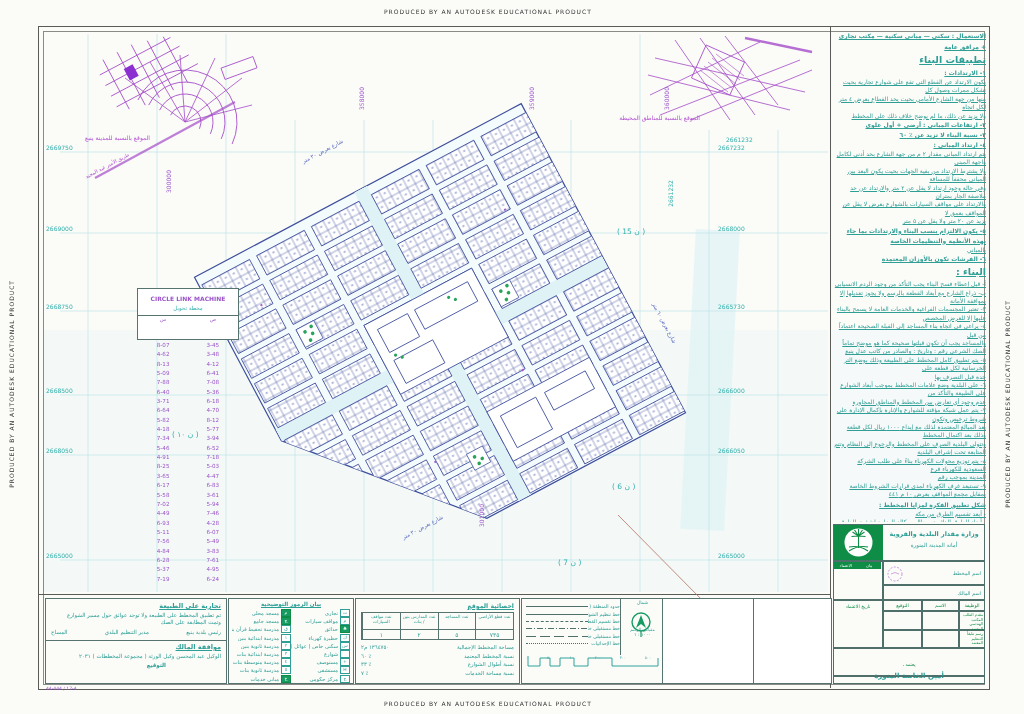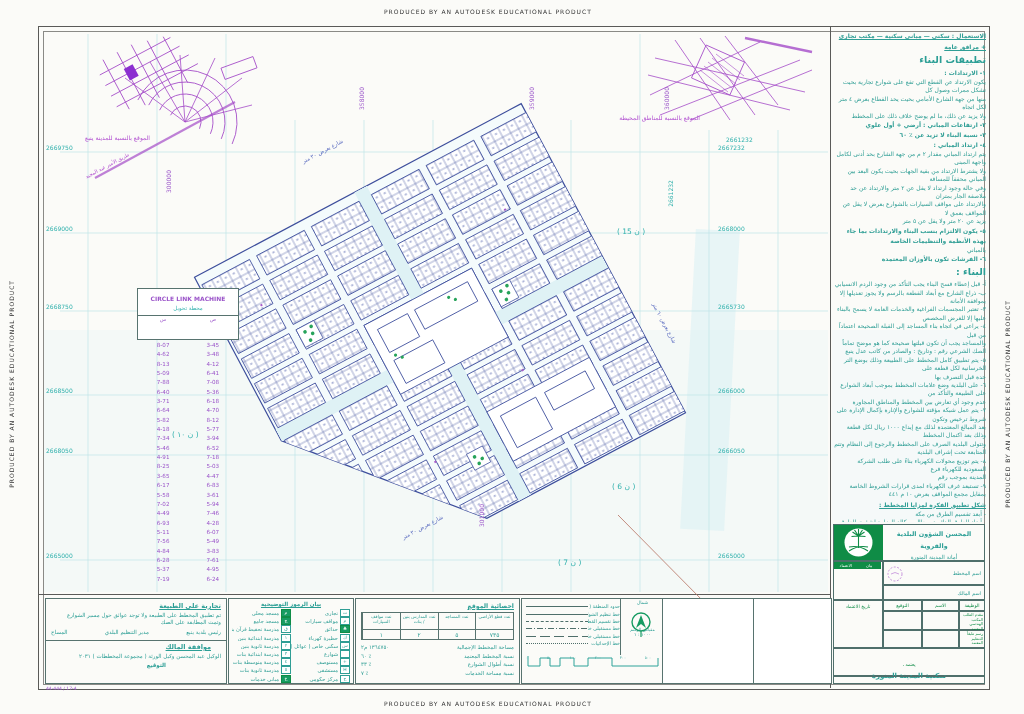--- a/index.html
+++ b/index.html
@@ -7,21 +7,21 @@
         font-family:"DejaVu Sans",sans-serif;color:#222;-webkit-text-size-adjust:none;}
   .abs{position:absolute;}
   .ar{direction:rtl;unicode-bidi:plaintext;}
   .teal{color:#2b9e95;} .green{color:#0e8c46;}
   .banner{font-size:6px;letter-spacing:1px;color:#333;white-space:nowrap;}
   .vert{writing-mode:vertical-rl;transform:rotate(180deg);}
   .frame{border:1px solid #5a5a58;}
   .box{border:1px solid #57736f;}
   
   #notes{right:38px;top:30px;width:152px;height:492px;overflow:hidden;text-align:right;}
-  .nl{font-size:6px;line-height:8.4px;color:#2f9e95;}
+  .nl{font-size:6px;line-height:8.4px;color:#2f9e95;text-decoration:underline;}
   .nl.h2{font-size:9.5px;line-height:16px;font-weight:bold;color:#2b9e95;}
   .nl.it{font-weight:bold;line-height:10px;}
   .nl.u{text-decoration:underline;line-height:11px;font-weight:bold;}
   
   .bt{font-size:6.5px;font-weight:bold;text-decoration:underline;}
   .bs{font-size:5.5px;line-height:7px;}
   .lgrow{display:grid;grid-template-columns:10px 1fr 10px 1fr;direction:rtl;align-items:center;height:8.2px;}
   .lglabel{font-size:5.2px;color:#2f9e95;white-space:nowrap;overflow:hidden;padding-right:2px;text-align:right;}
   .lgsym{width:8px;height:6px;border:0.8px solid #2f9e95;font-size:4.5px;line-height:6px;text-align:center;color:#2f9e95;background:#fff;}
   .lgsym.g{background:#169b62;border-color:#0e8c46;color:#fff;}
@@ -465,41 +465,41 @@
       <div class="nl p">وتتولى البلدية الصرف على المخطط والرجوع إلى النظام وتتم المتابعة تحت إشراف البلدية</div>
       <div class="nl p">٨- يتم توزيع محولات الكهرباء بناءً على طلب الشركة السعودية للكهرباء فرع</div>
       <div class="nl p">المدينة بموجب رقم</div>
       <div class="nl p">٩- تستبعد غرف الكهرباء لمدى قرارات الشروط الخاصة بمقابل مجمع المواقف بعرض ١٠ م ٤٤١</div>
       <div class="nl u">شكل تطبيق الفكرة لمزايا المخطط :</div>
       <div class="nl p">- أبعد تقسيم الطرق من مكة</div>
       <div class="nl p">- أبعاد الطرق الدائرية بمطالب وكالة الوزارة لشؤون الطرق</div>
     </div>
 
 <div class="abs ar" style="left:884px;top:528px;width:100px;text-align:center;">
-  <div class="teal" style="font-size:6.4px;font-weight:bold;line-height:12px;">المحسن الشؤون البلدية والقروية</div>
+  <div class="teal" style="font-size:6.4px;font-weight:bold;line-height:12px;">وزارة مقدار البلدية والقروية</div>
   <div class="teal" style="font-size:5.6px;line-height:10px;">أمانة المدينة المنورة</div>
 </div>
 <div class="abs tb" style="left:833px;top:524px;width:152px;height:37px;"></div>
 
 <div class="abs" style="left:833px;top:561px;width:152px;height:123px;">
   <div class="abs tb" style="left:0;top:0;width:50px;height:39px;">
     <div style="display:flex;background:#0f8c46;color:#fff;font-size:4px;height:7px;line-height:7px;">
       <div style="width:50%;text-align:center;">الاعتماد</div>
       <div style="width:50%;text-align:center;border-right:0.5px solid #fff;">بيان</div>
     </div>
     <div id="tb-left-rows"></div>
   </div>
   <div class="abs tb ar" style="left:0;top:39px;width:50px;height:48px;">
     <div class="tblabel" style="text-align:center;margin-top:3px;">تاريخ الاعتماد</div>
   </div>
   <div class="abs tb" style="left:0;top:87px;width:152px;height:28px;">
     <div class="ar" style="text-align:center;margin-top:2px;">
       <span class="green" style="font-size:4.6px;">يعتمد ،</span>
     </div>
-    <div class="ar teal" style="text-align:center;font-size:7px;font-weight:bold;margin-top:2px;">سكنية المدينة المنورة</div>
+    <div class="ar teal" style="text-align:center;font-size:7px;font-weight:bold;margin-top:2px;">أمين الخاصة المنورة</div>
   </div>
   <div class="abs tb" style="left:0;top:115px;width:152px;height:8px;"></div>
   <div class="abs tb" style="left:50px;top:0;width:102px;height:24px;">
     <div class="ar tbval" style="position:absolute;right:3px;top:8px;">اسم المخطط</div>
   </div>
   <div class="abs tb" style="left:50px;top:24px;width:102px;height:15px;">
     <div class="ar tbval" style="position:absolute;right:3px;top:4px;">اسم المالك</div>
   </div>
   <div class="abs" style="left:50px;top:39px;width:102px;height:11px;display:flex;direction:rtl;">
     <div class="tb tblabel" style="width:26px;text-align:center;line-height:10px;">الوظيفة</div>
@@ -521,21 +521,21 @@
 <div class="abs box ar" style="left:45px;top:598px;width:180px;height:84px;">
   <div class="bt teal" style="margin:3px 5px 0 0;">تجارية على الطبيعة</div>
   <div class="bs teal" style="margin:2px 5px 0 0;">تم تطبيق المخطط على الطبيعة ولا توجد عوائق حول مسير الشوارع</div>
   <div class="bs teal" style="margin:0 5px 0 0;">وتمت المطابقة على الصك</div>
   <div style="display:flex;justify-content:space-between;direction:rtl;padding:3px 5px 0 5px;">
     <span class="bs teal">رئيس بلدية ينبع</span>
     <span class="bs teal">مدير التنظيم البلدي</span>
     <span class="bs teal">المساح</span>
   </div>
   <div style="border-top:1px solid #57736f;margin-top:4px;"></div>
-  <div class="bt teal" style="margin:2px 15px 0 0;">موافقة المالك</div>
+  <div class="bt teal" style="margin:2px 5px 0 0;">موافقة المالك</div>
   <div class="bs teal" style="margin:2px 5px 0 0;">الوكيل عبد المحسن وكيل الورثة ( مجموعة المخططات ) ٢٠٣١</div>
   <div class="bs teal" style="margin:2px 60px 0 0;font-weight:bold;">التوقيع</div>
 </div>
 <div class="abs" style="left:46px;top:686px;font-size:4.5px;color:#9a53c9;">44-444 / 17-4</div>
 
 <div class="abs box" style="left:228px;top:598px;width:124px;height:84px;">
   <div class="ar teal" style="text-align:center;font-size:5.6px;font-weight:bold;text-decoration:underline;margin-top:2px;">بيان الرموز التوضيحية</div>
   <div id="legend-grid" style="padding:2px 3px 0 3px;">
         <div class="lgrow">
           <div class="lgsym">ت</div>

